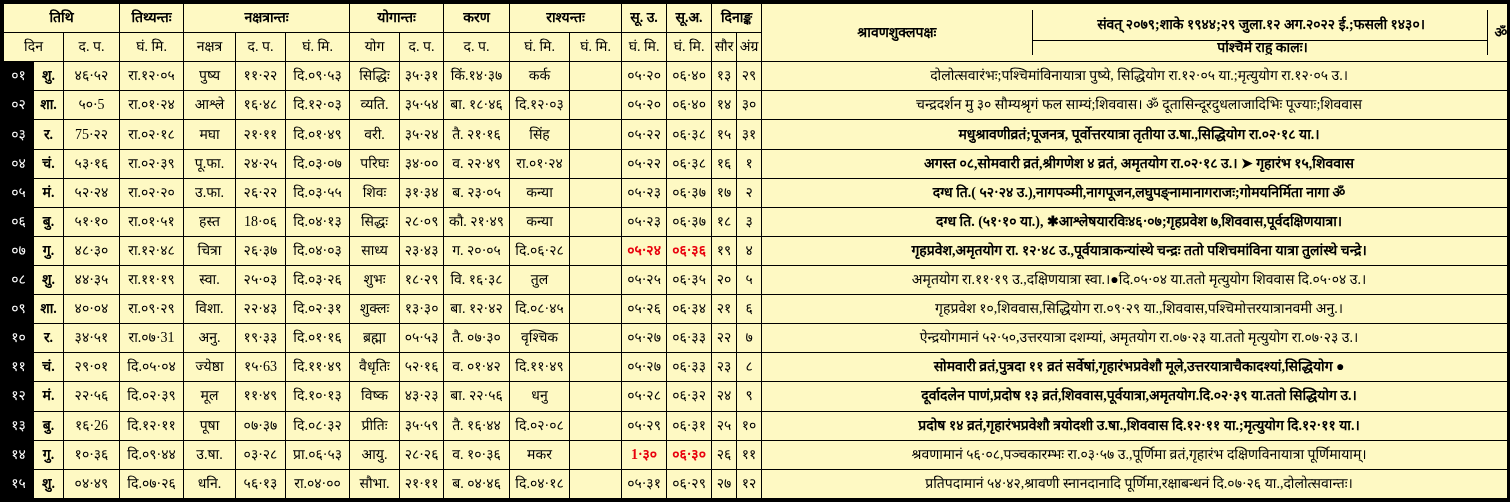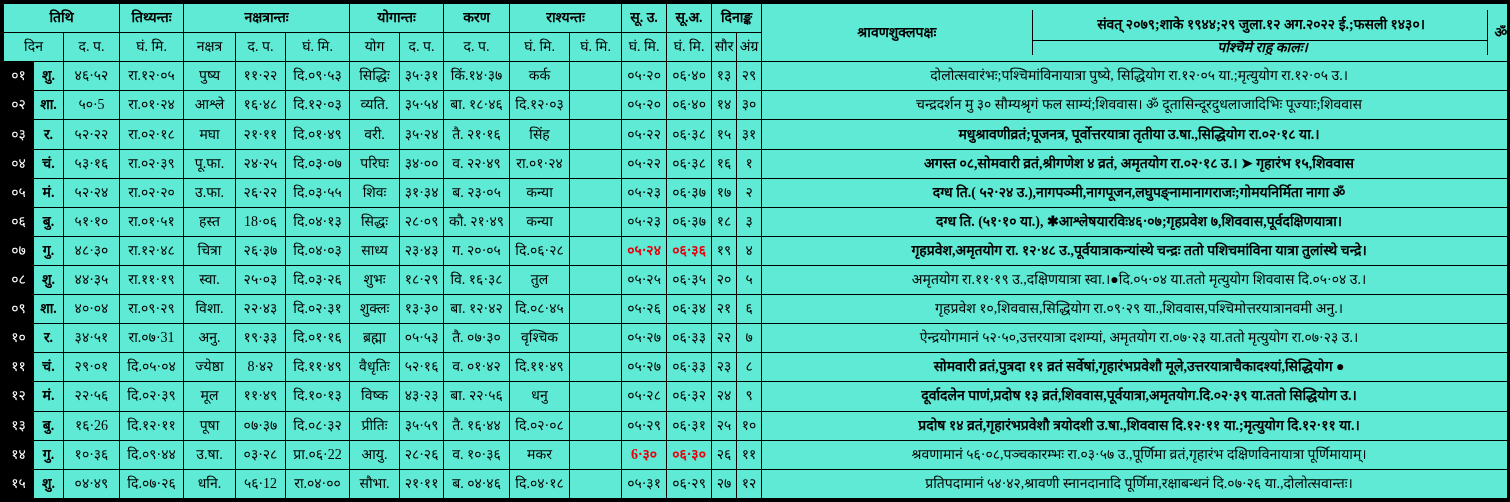--- a/index.html
+++ b/index.html
@@ -1,19 +1,19 @@
 <!DOCTYPE html>
 <html><head>
 <meta charset="utf-8">
 <style>
   html,body{margin:0;padding:0;background:#fff;}
   body{font-family:"Liberation Serif", serif;}
   #sheet{
     width:1510px;height:502px;position:relative;box-sizing:border-box;
-    border:3px solid #000;background:#5eead4;overflow:hidden;
+    border:3px solid #000;background:#fef9c3;overflow:hidden;
   }
   table.panchang{
     border-collapse:collapse;width:100%;height:100%;table-layout:fixed;
   }
   table.panchang td, table.panchang th{
     border:1px solid #000;padding:0;margin:0;text-align:center;
     font-size:14px;line-height:1.0;vertical-align:middle;
     white-space:nowrap;overflow:hidden;
   }
   .hdr1 td{font-weight:bold;font-size:21px;padding:1px 0 2px 0;}
@@ -22,21 +22,21 @@
   .red{color:#e8000d;font-weight:bold;}
   .note{
     text-align:left;padding-left:3px !important;font-size:14.5px;
     white-space:nowrap;overflow:hidden;
   }
   .noteb{font-weight:bold;}
   .title-main{
     font-weight:bold;font-size:30px;letter-spacing:0px;font-family:Liberation Mono, monospace;
   }
   .topright{font-size:15.5px;text-align:left;padding-left:3px !important;}
-  .rahu{font-size:15.5px;text-align:left;padding-left:6px !important;font-style:italic;}
+  .rahu{font-size:15.5px;text-align:left;padding-left:6px !important;}
   .tiny{font-size:11.5px;}
   .corner-omk{font-size:17px;font-weight:bold;}
   .varcol{font-weight:bold;font-size:14px;}
 </style>
 </head>
 <body>
 
 <div id="sheet">
   <table class="panchang">
     <colgroup>
@@ -145,21 +145,21 @@
           <td class=""></td>
           <td class="">०५·२०</td>
           <td class="">०६·४०</td>
           <td class="tiny">१४</td>
           <td class="tiny">३०</td>
           <td class="note">चन्द्रदर्शन मु ३० सौम्यश्रृगं फल साम्यं;शिववास। ॐ दूतासिन्दूरदुधलाजादिभिः पूज्याः;शिववास</td>
         </tr>
         <tr>
           <td class="daycell">०३</td>
           <td class="varcol">र.</td>
-          <td class="">५२·२२</td>
+          <td class="">75·२२</td>
           <td class="">रा.०२·१८</td>
           <td class="">मघा</td>
           <td class="">२१·११</td>
           <td class="">दि.०१·४९</td>
           <td class="">वरी.</td>
           <td class="">३५·२४</td>
           <td class="">तै. २१·१६</td>
           <td class="">सिंह</td>
           <td class=""></td>
           <td class="">०५·२२</td>
@@ -300,21 +300,21 @@
           <td class="tiny">२२</td>
           <td class="tiny">७</td>
           <td class="note">ऐन्द्रयोगमानं ५२·५०,उत्तरयात्रा दशम्यां, अमृतयोग रा.०७·२३ या.ततो मृत्युयोग रा.०७·२३ उ.।</td>
         </tr>
         <tr>
           <td class="daycell">११</td>
           <td class="varcol">चं.</td>
           <td class="">२९·०१</td>
           <td class="">दि.०५·०४</td>
           <td class="">ज्येष्ठा</td>
-          <td class="">8·४२</td>
+          <td class="">१५·63</td>
           <td class="">दि.११·४९</td>
           <td class="">वैधृतिः</td>
           <td class="">५२·१६</td>
           <td class="">व. ०१·४२</td>
           <td class="">दि.११·४९</td>
           <td class=""></td>
           <td class="">०५·२७</td>
           <td class="">०६·३३</td>
           <td class="tiny">२३</td>
           <td class="tiny">८</td>
@@ -358,39 +358,39 @@
           <td class="tiny">१०</td>
           <td class="note noteb">प्रदोष १४ व्रतं,गृहारंभप्रवेशौ त्रयोदशी उ.षा.,शिववास दि.१२·११ या.;मृत्युयोग दि.१२·११ या.।</td>
         </tr>
         <tr>
           <td class="daycell">१४</td>
           <td class="varcol">गु.</td>
           <td class="">१०·३६</td>
           <td class="">दि.०९·४४</td>
           <td class="">उ.षा.</td>
           <td class="">०३·२८</td>
-          <td class="">प्रा.०६·22</td>
+          <td class="">प्रा.०६·५३</td>
           <td class="">आयु.</td>
           <td class="">२८·२६</td>
           <td class="">व. १०·३६</td>
           <td class="">मकर</td>
           <td class=""></td>
-          <td class=" red">6·३०</td>
+          <td class=" red">1·३०</td>
           <td class=" red">०६·३०</td>
           <td class="tiny">२६</td>
           <td class="tiny">११</td>
           <td class="note">श्रवणामानं ५६·०८,पञ्चकारम्भः रा.०३·५७ उ.,पूर्णिमा व्रतं,गृहारंभ दक्षिणविनायात्रा पूर्णिमायाम्।</td>
         </tr>
         <tr>
           <td class="daycell">१५</td>
           <td class="varcol">शु.</td>
           <td class="">०४·४९</td>
           <td class="">दि.०७·२६</td>
           <td class="">धनि.</td>
-          <td class="">५६·12</td>
+          <td class="">५६·१३</td>
           <td class="">रा.०४·००</td>
           <td class="">सौभा.</td>
           <td class="">२१·११</td>
           <td class="">ब. ०४·४६</td>
           <td class="">दि.०४·१८</td>
           <td class=""></td>
           <td class="">०५·३१</td>
           <td class="">०६·२९</td>
           <td class="tiny">२७</td>
           <td class="tiny">१२</td>

